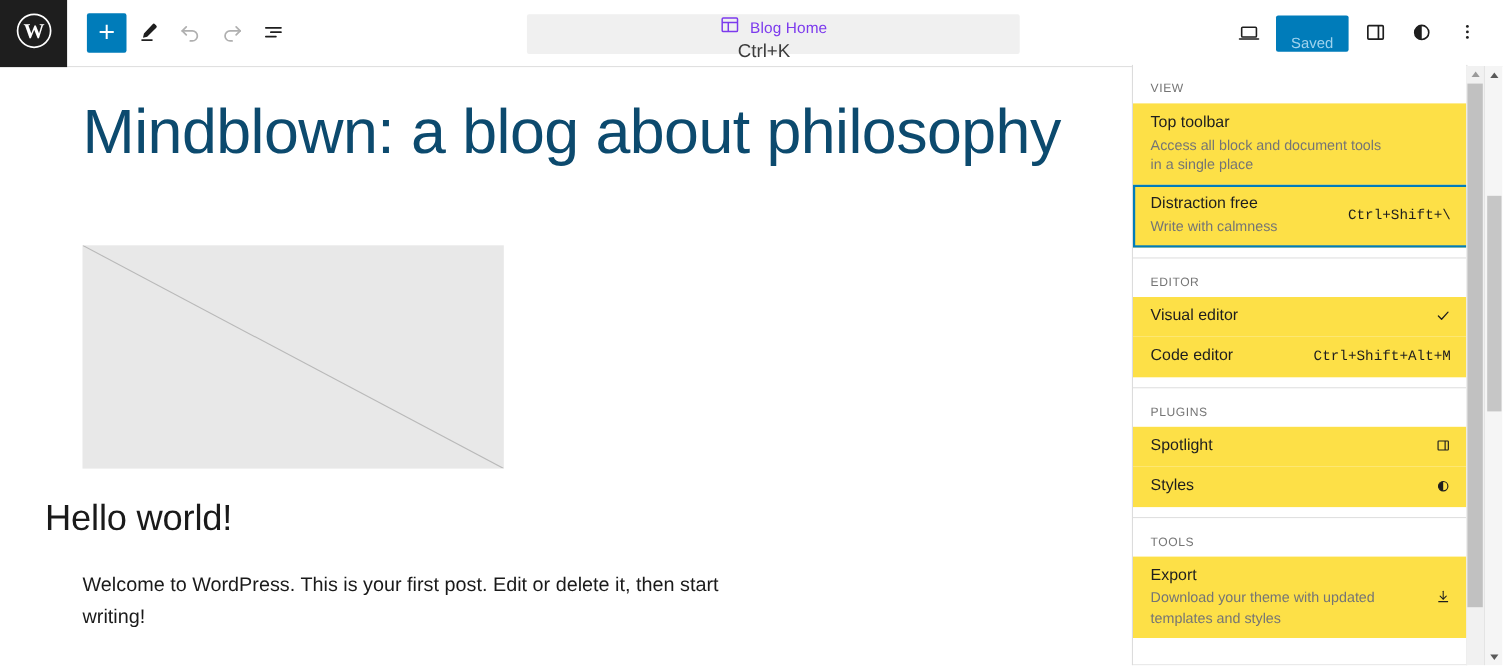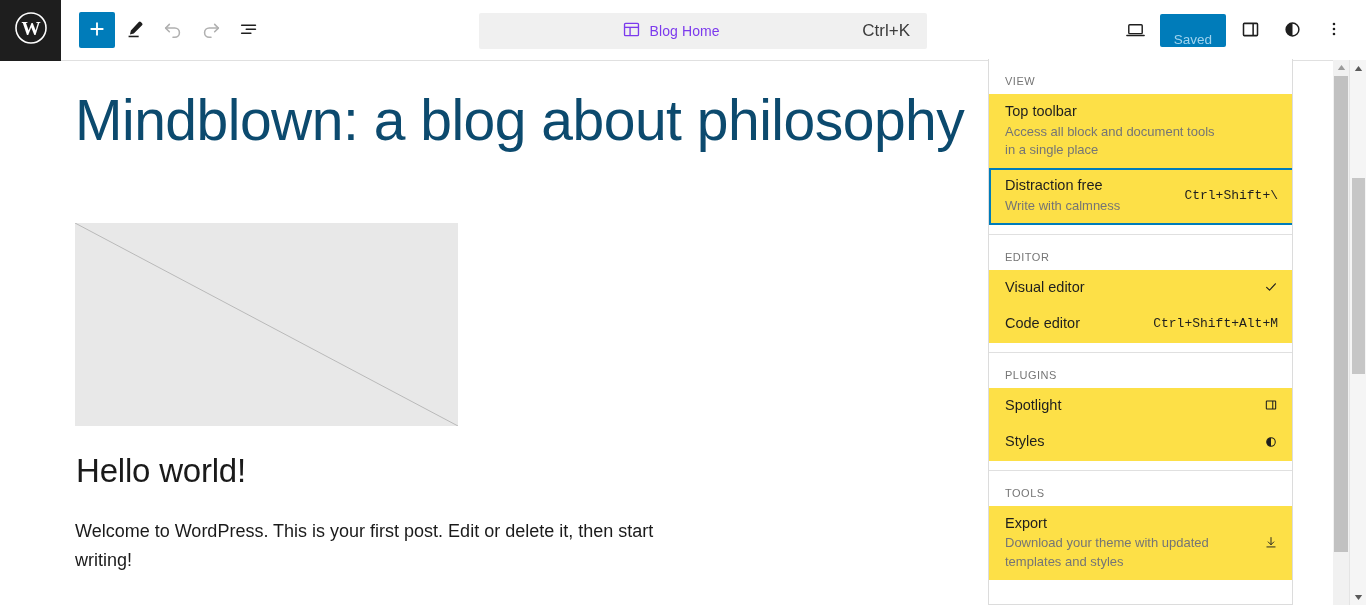--- a/index.html
+++ b/index.html
@@ -73,20 +73,21 @@
     position: absolute;
     left: 479px;
     top: 13px;
     width: 448px;
     height: 36px;
     background: #f0f0f0;
     border-radius: 2px;
     display: flex;
     align-items: center;
     cursor: pointer;
+    flex-direction: column;
   }
   .doc-title-inner {
     flex: 1;
     display: flex;
     align-items: center;
     justify-content: center;
     gap: 9px;
   }
   .doc-title-text {
     font-size: 14px;
@@ -144,39 +145,39 @@
     margin: 70px 0 0 75px;
     width: 383px;
     height: 203px;
     background: #e8e8e8;
     position: relative;
     overflow: hidden;
   }
   .featured-image svg { display: block; }
 
   .post-heading {
-    margin: 26px 0 0 76px;
+    margin: 26px 0 0 41px;
     font-size: 33px;
     font-weight: 400;
     color: #1a1a1a;
     letter-spacing: -0.2px;
   }
   .post-paragraph {
     margin: 27px 0 0 75px;
     font-size: 18px;
     line-height: 1.62;
     color: #1a1a1a;
     max-width: 600px;
   }
 
   
   .menu-panel {
     position: absolute;
     top: 59px;
-    left: 988px;
+    left: 1029px;
     width: 305px;
     height: 546px;
     background: #ffffff;
     border: 1px solid #dcdcdc;
     border-top: none;
     z-index: 30;
     overflow: hidden;
   }
   .menu-scroll {
     position: absolute;

